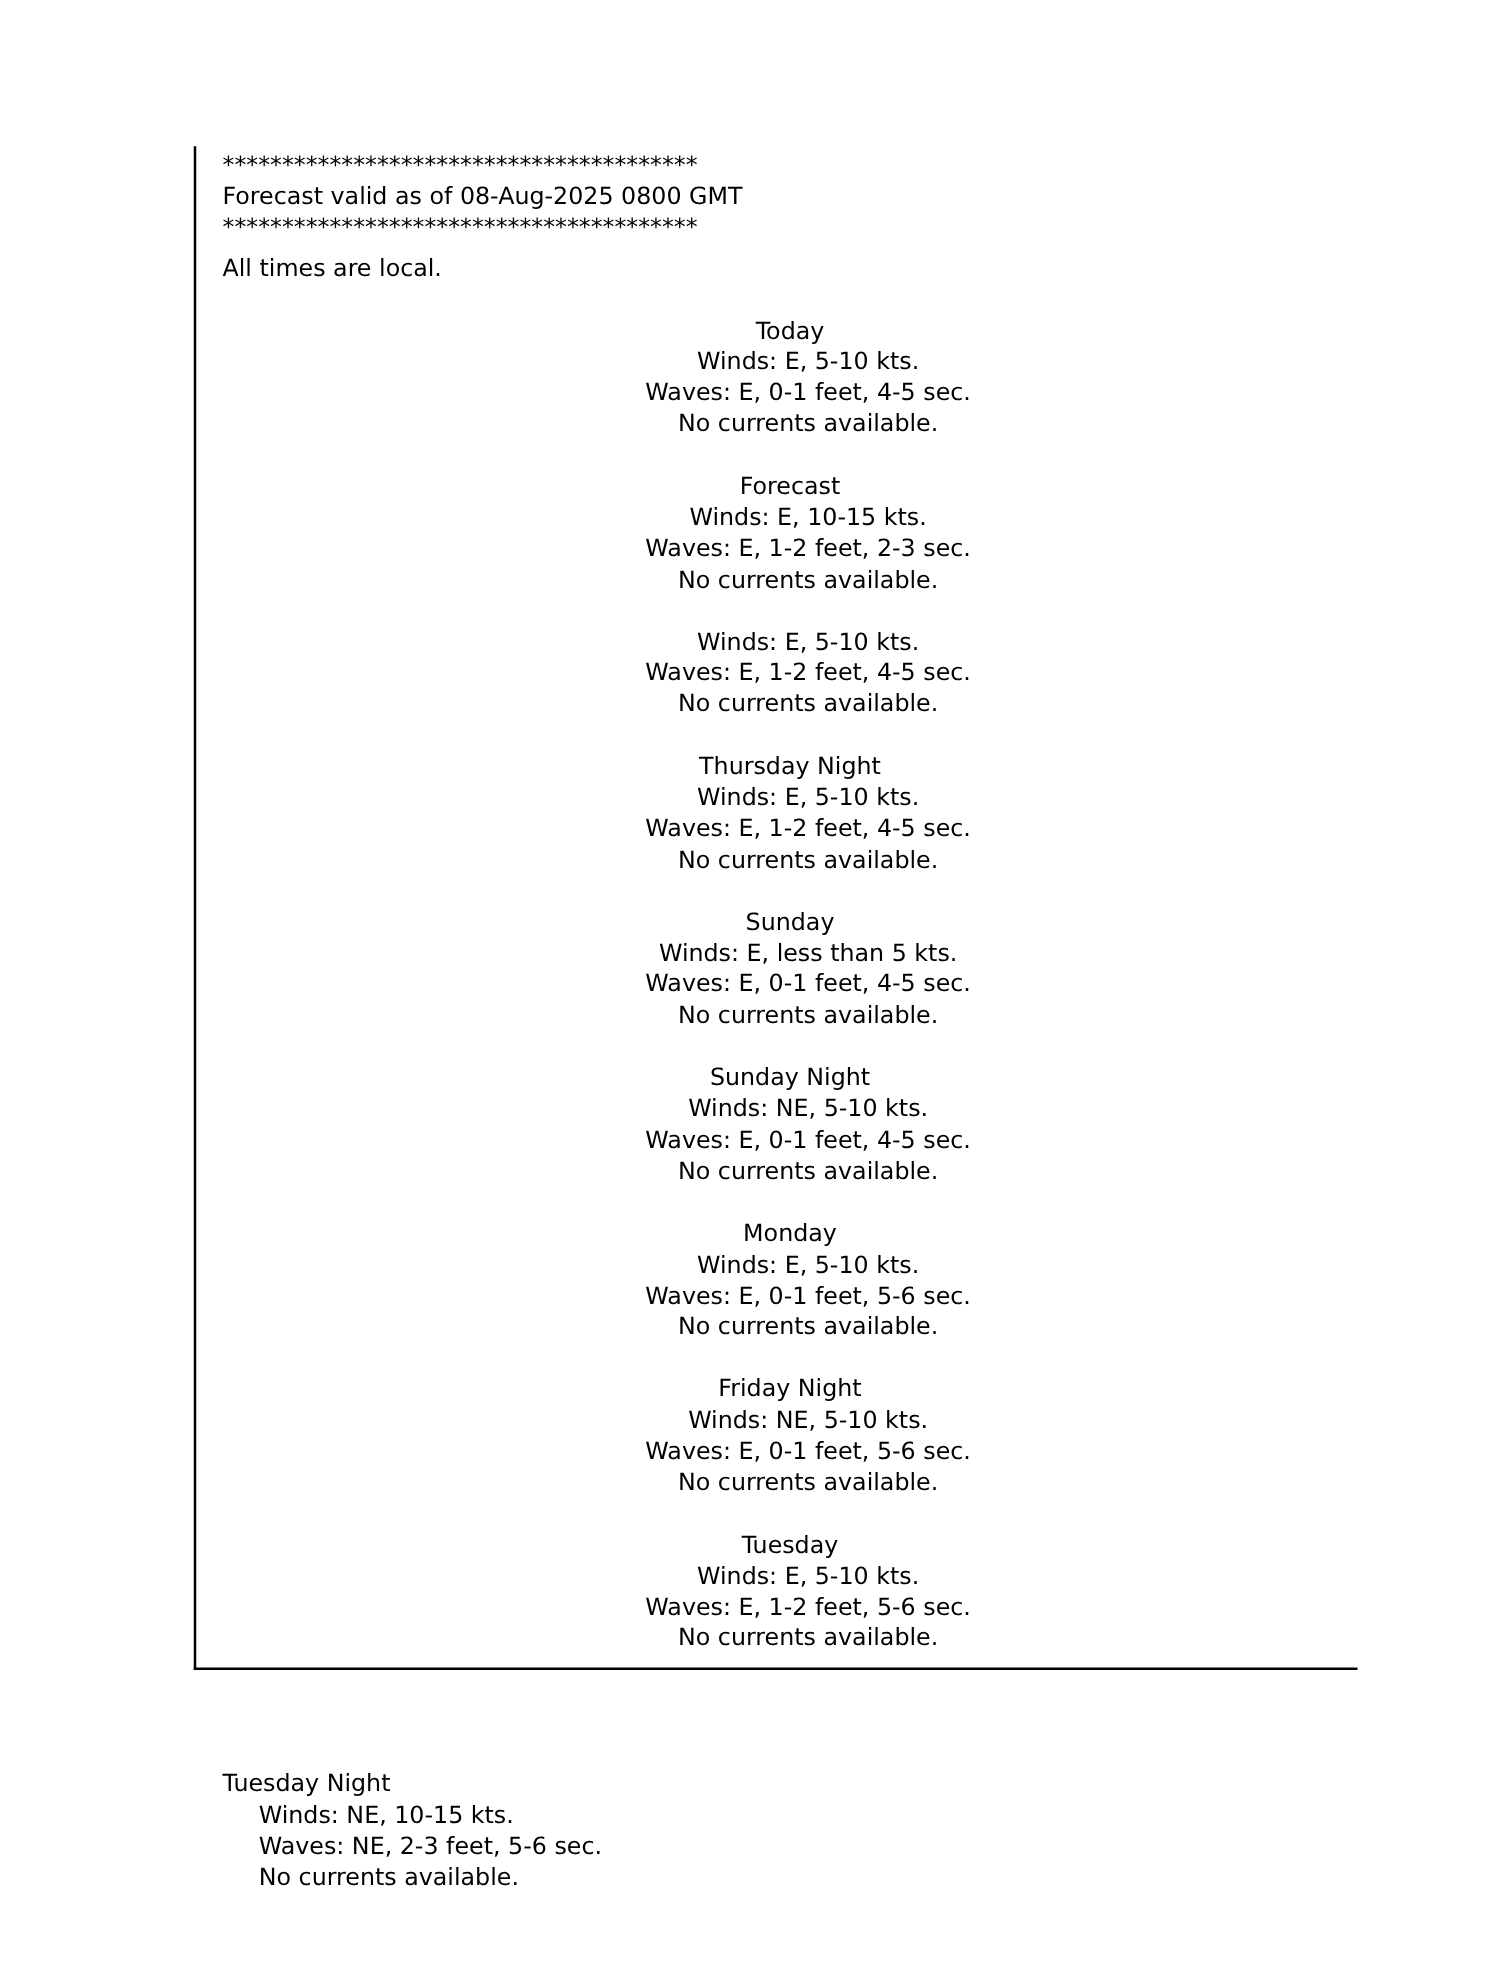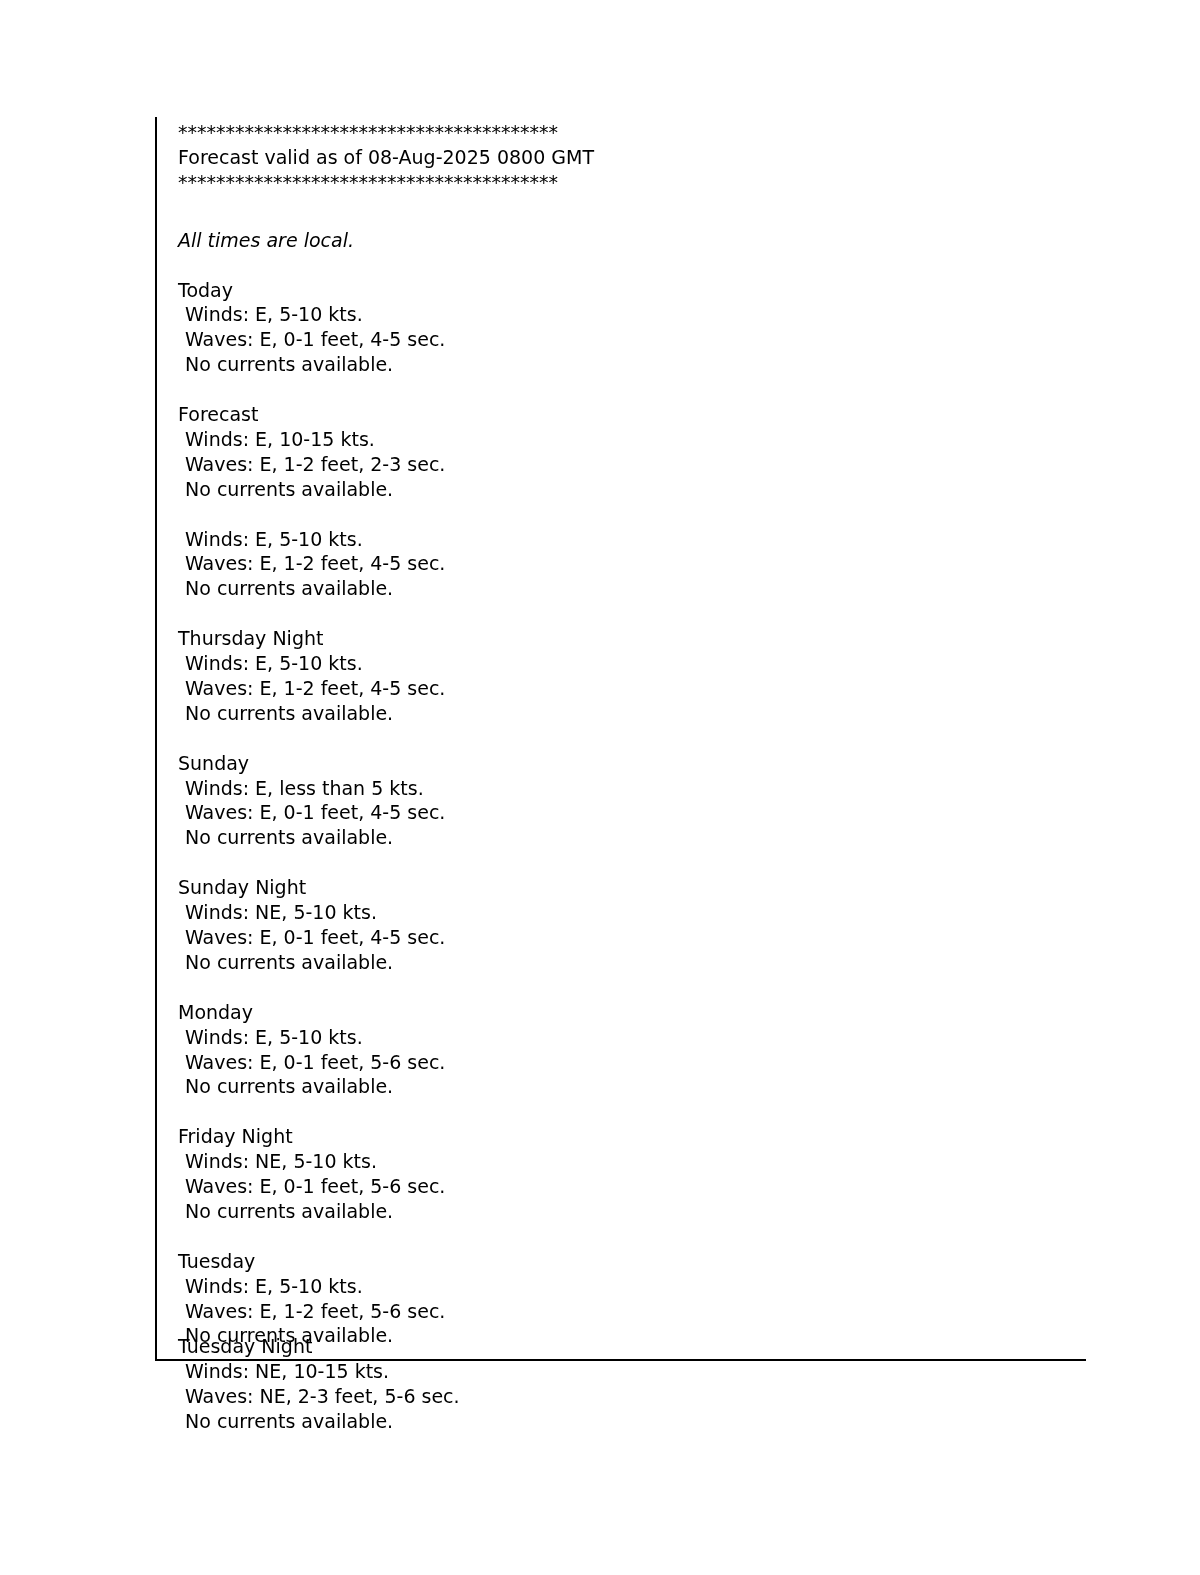--- a/index.html
+++ b/index.html
@@ -18,27 +18,27 @@
     position: absolute;
     left: 155px;
     top: 117px;
     width: 931px;
     border-left: 2px solid #000000;
     border-bottom: 2px solid #000000;
     padding: 3px 0 11px 21px;
     background: #ffffff;
   }
   .line { white-space: pre; min-height: 24.9px; }
-  .detail { padding-left: 7px; }
-  .note { margin-top: 33px; font-style: italic; }
-  .section { margin-top: 24.9px; }
+  .detail { padding-left: 7px; margin-left: 22px; }
+  .note { margin-top: 8px; }
+  .section { margin-top: 24.9px; text-align: center; }
   .below-box {
     position: absolute;
     left: 178px;
-    top: 1334px;
+    top: 1415px;
   }
 </style>
 </head>
 <body>
 
 <div id="page">
 
   <div class="doc-box">
 
     <div class="line">****************************************</div>

